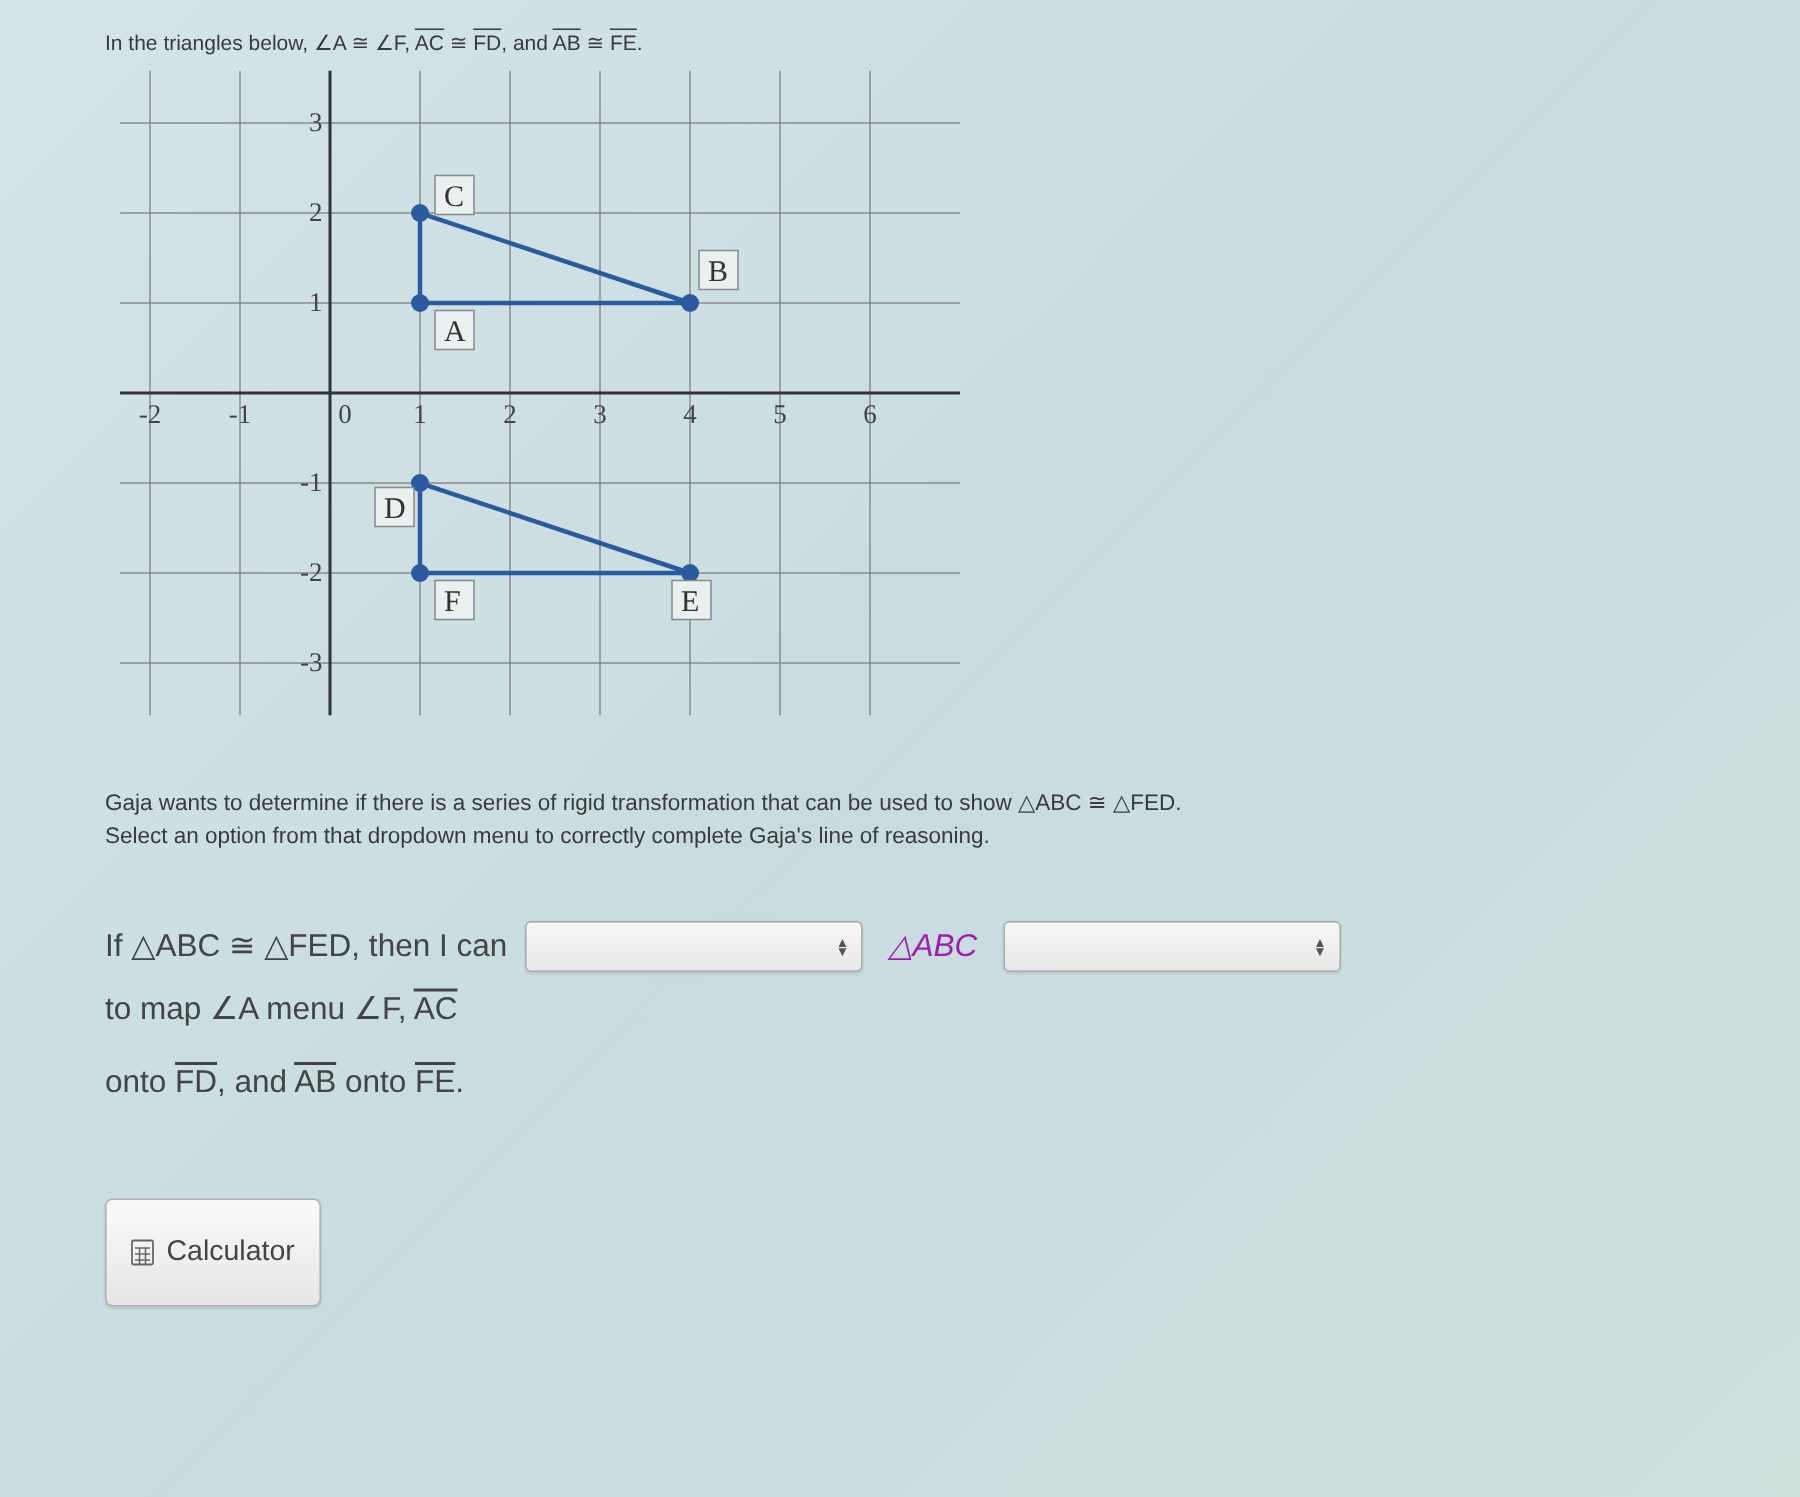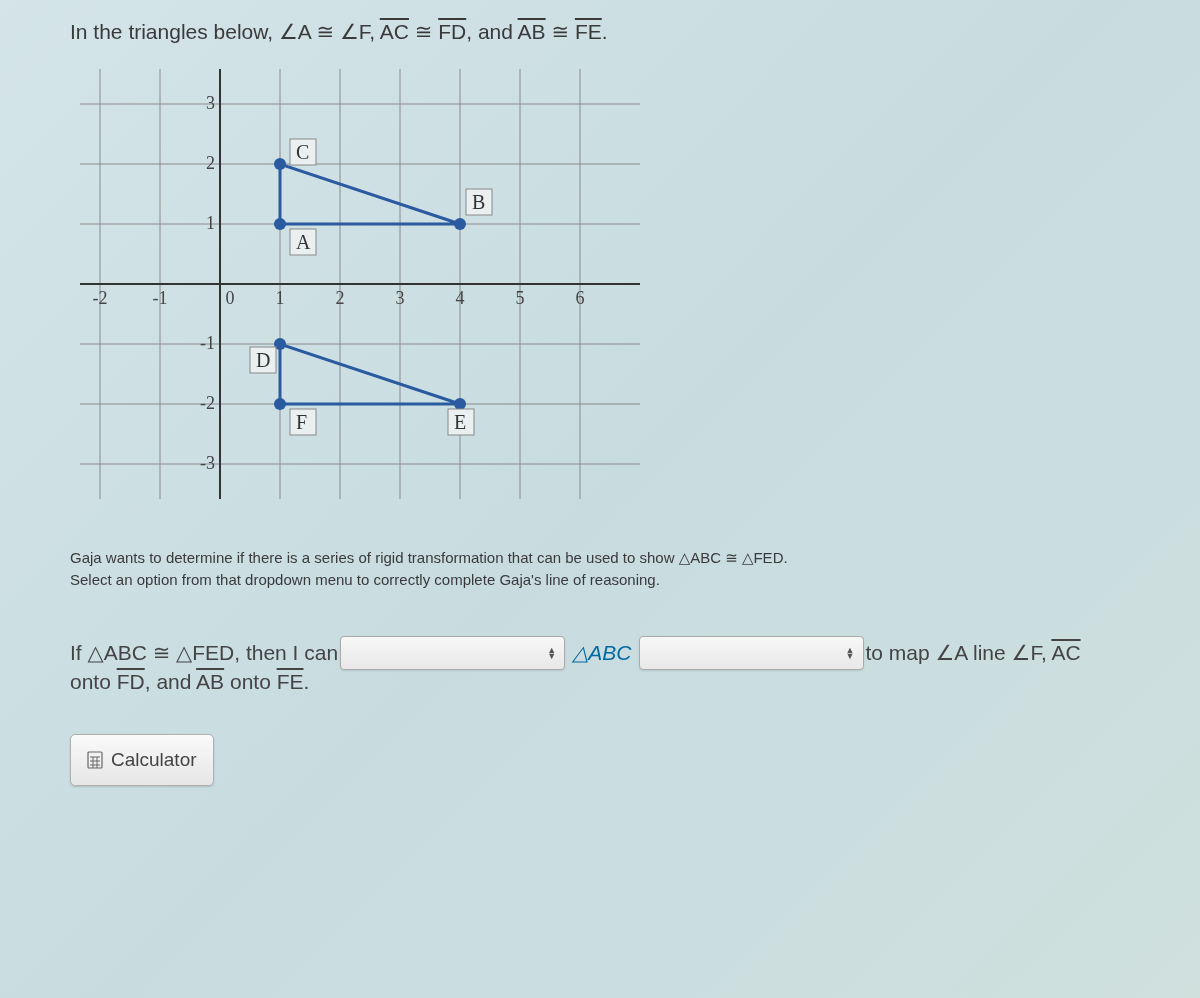--- a/index.html
+++ b/index.html
@@ -7,44 +7,45 @@
       font-family: Arial, sans-serif;
       background: linear-gradient(135deg, #d4e4e8 0%, #c8dce0 50%, #cfe0dd 100%);
       width: 1200px;
       height: 998px;
       padding: 20px 70px 20px 70px;
       position: relative;
       font-size: 20px;
       color: #333;
     }
     .intro-text {
-      font-size: 21px;
+      font-size: 14px;
       color: #3a3a3a;
-      margin-bottom: 25px;
+      margin-bottom: 11px;
     }
     .math-over { text-decoration: overline; }
     .graph-container {
       position: relative;
       width: 560px;
       height: 430px;
       margin-left: 10px;
       margin-bottom: 48px;
     }
     .graph-svg { width: 100%; height: 100%; }
     .instruction-text {
       font-size: 15px;
       color: #3a3a3a;
       line-height: 1.45;
       margin-bottom: 45px;
     }
     .sentence-row {
       display: flex;
       align-items: center;
       flex-wrap: wrap;
-      gap: 2px;
+      gap: 12px;
+      margin-bottom: 25px;
       font-size: 21px;
       color: #444;
     }
     .dropdown {
       display: inline-flex;
       align-items: center;
       justify-content: flex-end;
       min-width: 225px;
       height: 34px;
       background: linear-gradient(#f7f7f7, #e8e8e8);
@@ -61,30 +62,30 @@
       flex-direction: column;
       line-height: 6px;
       font-size: 9px;
       margin-left: 6px;
       color: #555;
     }
     .mid-label {
       display:inline-block;
       margin: 0 5px;
       font-style: italic;
-      color:#0369a1;
+      color:#a21caf;
     }
     .calc-button {
       display: inline-flex;
       align-items: center;
       gap: 8px;
       background: linear-gradient(#fafafa, #e6e6e6);
       border: 1px solid #b0b0b0;
       border-radius: 5px;
-      padding: 14px 16px;
+      padding: 24px 16px;
       font-size: 19px;
       color: #444;
       cursor: pointer;
       box-shadow: 0 1px 2px rgba(0,0,0,0.15);
       margin-top: 40px;
     }
     .calc-icon {
       display: inline-block;
       width: 16px;
       height: 18px;
@@ -187,21 +188,21 @@
 <div class="sentence-row">
   <span>If △ABC ≅ △FED, then I can</span>
   <span class="dropdown">
     <span class="arrows">▲<br>▼</span>
   </span>
   <span class="mid-label">△ABC</span>
   <span class="dropdown">
     <span class="arrows">▲<br>▼</span>
   </span>
   <span>
-    <span>to map ∠A line ∠F, </span><span class="math-over">AC</span>
+    <span>to map ∠A menu ∠F, </span><span class="math-over">AC</span>
   </span>
 </div>
 
 <div class="sentence-row">
   <span>
     <span>onto </span><span class="math-over">FD</span><span>, and </span><span class="math-over">AB</span><span> onto </span><span class="math-over">FE</span><span>.</span>
   </span>
 </div>
 
 <button class="calc-button">

